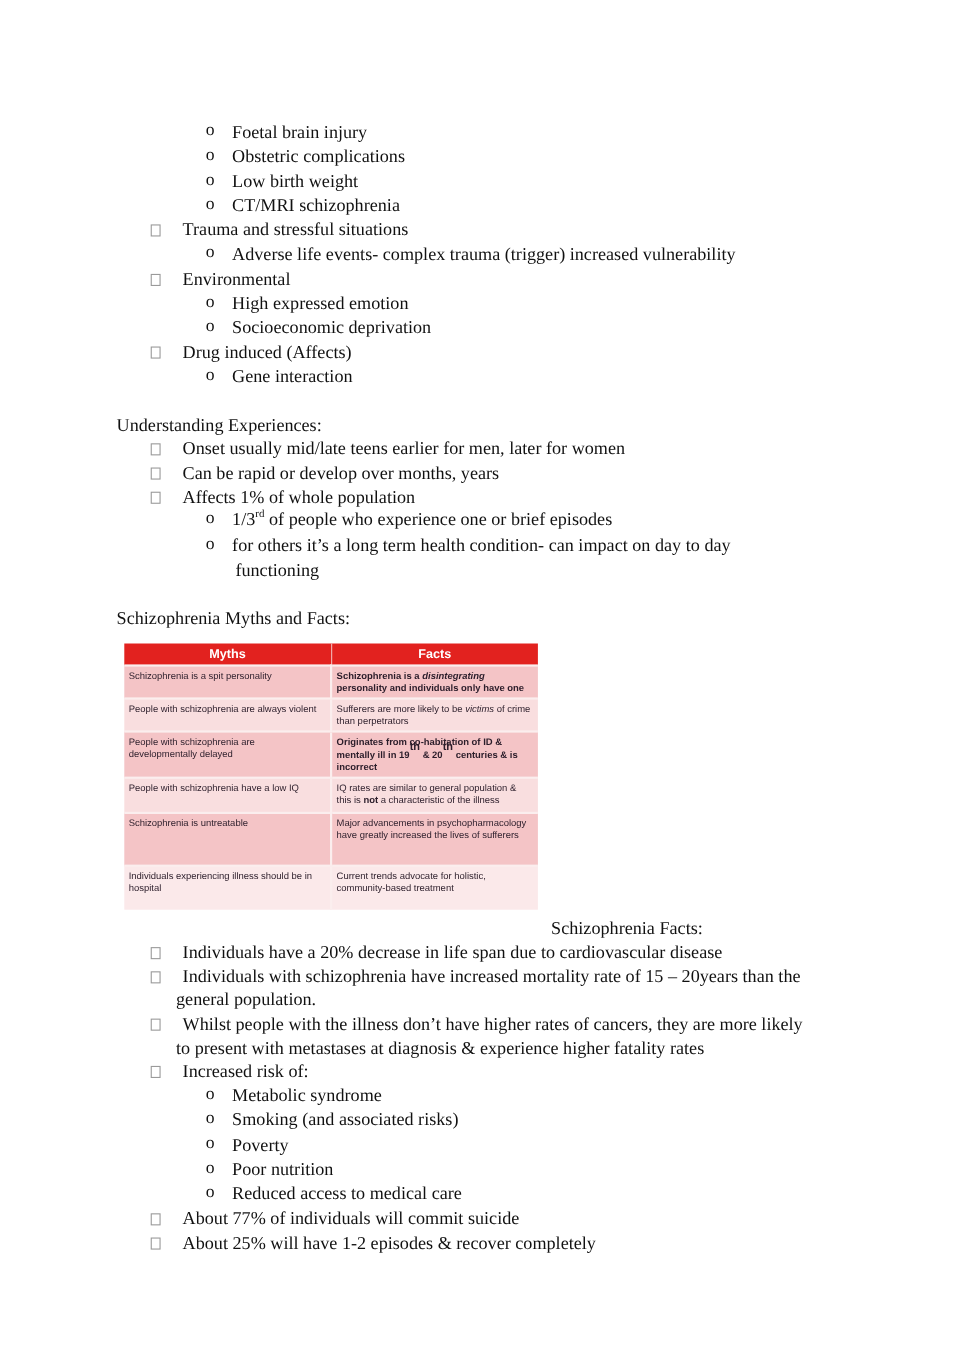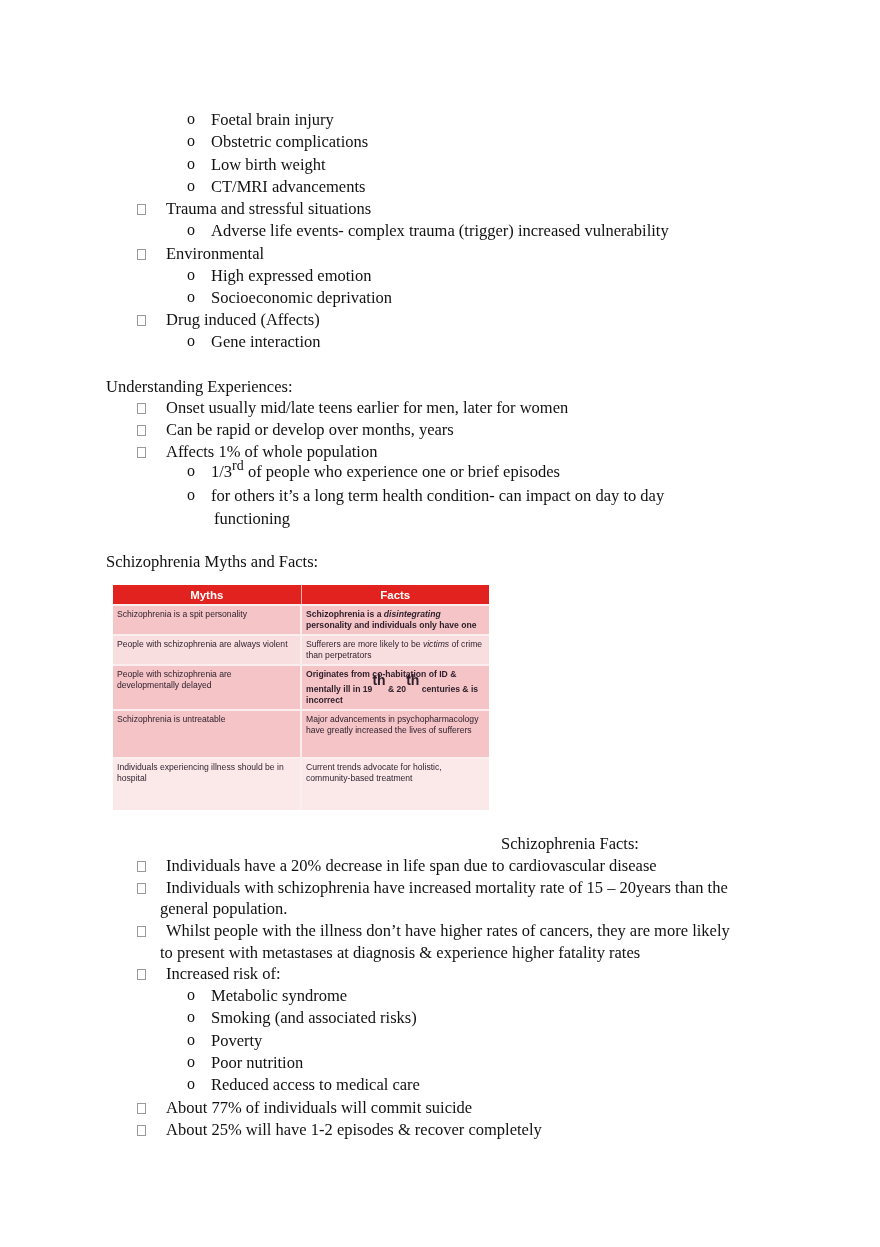--- a/index.html
+++ b/index.html
@@ -4,21 +4,21 @@
 <style>
   html, body { margin: 0; padding: 0; background: #ffffff; }
   body {
     width: 880px; height: 1247px; position: relative; overflow: hidden;
     font-family: "Liberation Serif", "DejaVu Serif", serif;
     color: #111; font-size: 16.5px;
   }
   .line { position: absolute; white-space: nowrap; line-height: 20px; }
   .b1-mark { position: absolute; width: 9px; height: 11px; border: 1px solid #9a9a9a; box-sizing: border-box; }
   .b2-mark { position: absolute; font-size: 16px; }
-  sup { font-size: 14px; vertical-align: 7px; line-height: 0; }
+  sup { font-size: 10px; vertical-align: 7px; line-height: 0; }
 
   .mf-table {
     position: absolute; left: 113px; top: 585px; width: 376px;
     border-collapse: collapse;
     font-family: "Liberation Sans", "DejaVu Sans", sans-serif;
     font-size: 8.6px; color: #2b1d2a;
   }
   .mf-table th {
     background: #e2221f; color: #fff; font-weight: bold; font-size: 11.5px;
     height: 19px; padding: 0; text-align: center;
@@ -40,21 +40,21 @@
 <body>
 
 <div>
   <span class="b2-mark" style="left:187px;top:110px">o</span>
   <div class="line" style="left:211px;top:110px">Foetal brain injury</div>
   <span class="b2-mark" style="left:187px;top:132px">o</span>
   <div class="line" style="left:211px;top:132px">Obstetric complications</div>
   <span class="b2-mark" style="left:187px;top:155px">o</span>
   <div class="line" style="left:211px;top:155px">Low birth weight</div>
   <span class="b2-mark" style="left:187px;top:177px">o</span>
-  <div class="line" style="left:211px;top:177px">CT/MRI advancements</div>
+  <div class="line" style="left:211px;top:177px">CT/MRI schizophrenia</div>
 </div>
 
 <div>
   <span class="b1-mark" style="left:137px;top:204px"></span>
   <div class="line" style="left:166px;top:199px">Trauma and stressful situations</div>
   <span class="b2-mark" style="left:187px;top:221px">o</span>
   <div class="line" style="left:211px;top:221px">Adverse life events- complex trauma (trigger) increased vulnerability</div>
 
   <span class="b1-mark" style="left:137px;top:249px"></span>
   <div class="line" style="left:166px;top:244px">Environmental</div>
@@ -100,25 +100,29 @@
       <td class="bold"><span>Schizophrenia is a </span><em>disintegrating</em><span> personality and individuals only have one</span></td>
     </tr>
     <tr class="light" style="height:14px">
       <td class="myth">People with schizophrenia are always violent</td>
       <td><span>Sufferers are more likely to be </span><em>victims</em><span> of crime than perpetrators</span></td>
     </tr>
     <tr class="dark" style="height:36px">
       <td class="myth">People with schizophrenia are developmentally delayed</td>
       <td class="bold"><span>Originates from co-habitation of ID &amp; mentally ill in 19</span><sup>th</sup><span> &amp; 20</span><sup>th</sup><span> centuries &amp; is incorrect</span></td>
     </tr>
+    <tr class="light" style="height:32px">
+      <td class="myth">People with schizophrenia have a low IQ</td>
+      <td><span>IQ rates are similar to general population &amp; this is </span><b>not</b><span> a characteristic of the illness</span></td>
+    </tr>
     <tr class="dark" style="height:48px">
       <td class="myth">Schizophrenia is untreatable</td>
       <td>Major advancements in psychopharmacology have greatly increased the lives of sufferers</td>
     </tr>
-    <tr class="last" style="height:52px">
+    <tr class="last" style="height:40px">
       <td class="myth">Individuals experiencing illness should be in hospital</td>
       <td>Current trends advocate for holistic, community-based treatment</td>
     </tr>
   </tbody>
 </table>
 
 <div>
   <div class="line" style="left:501px;top:834px">Schizophrenia Facts:</div>
 
   <span class="b1-mark" style="left:137px;top:861px"></span>

